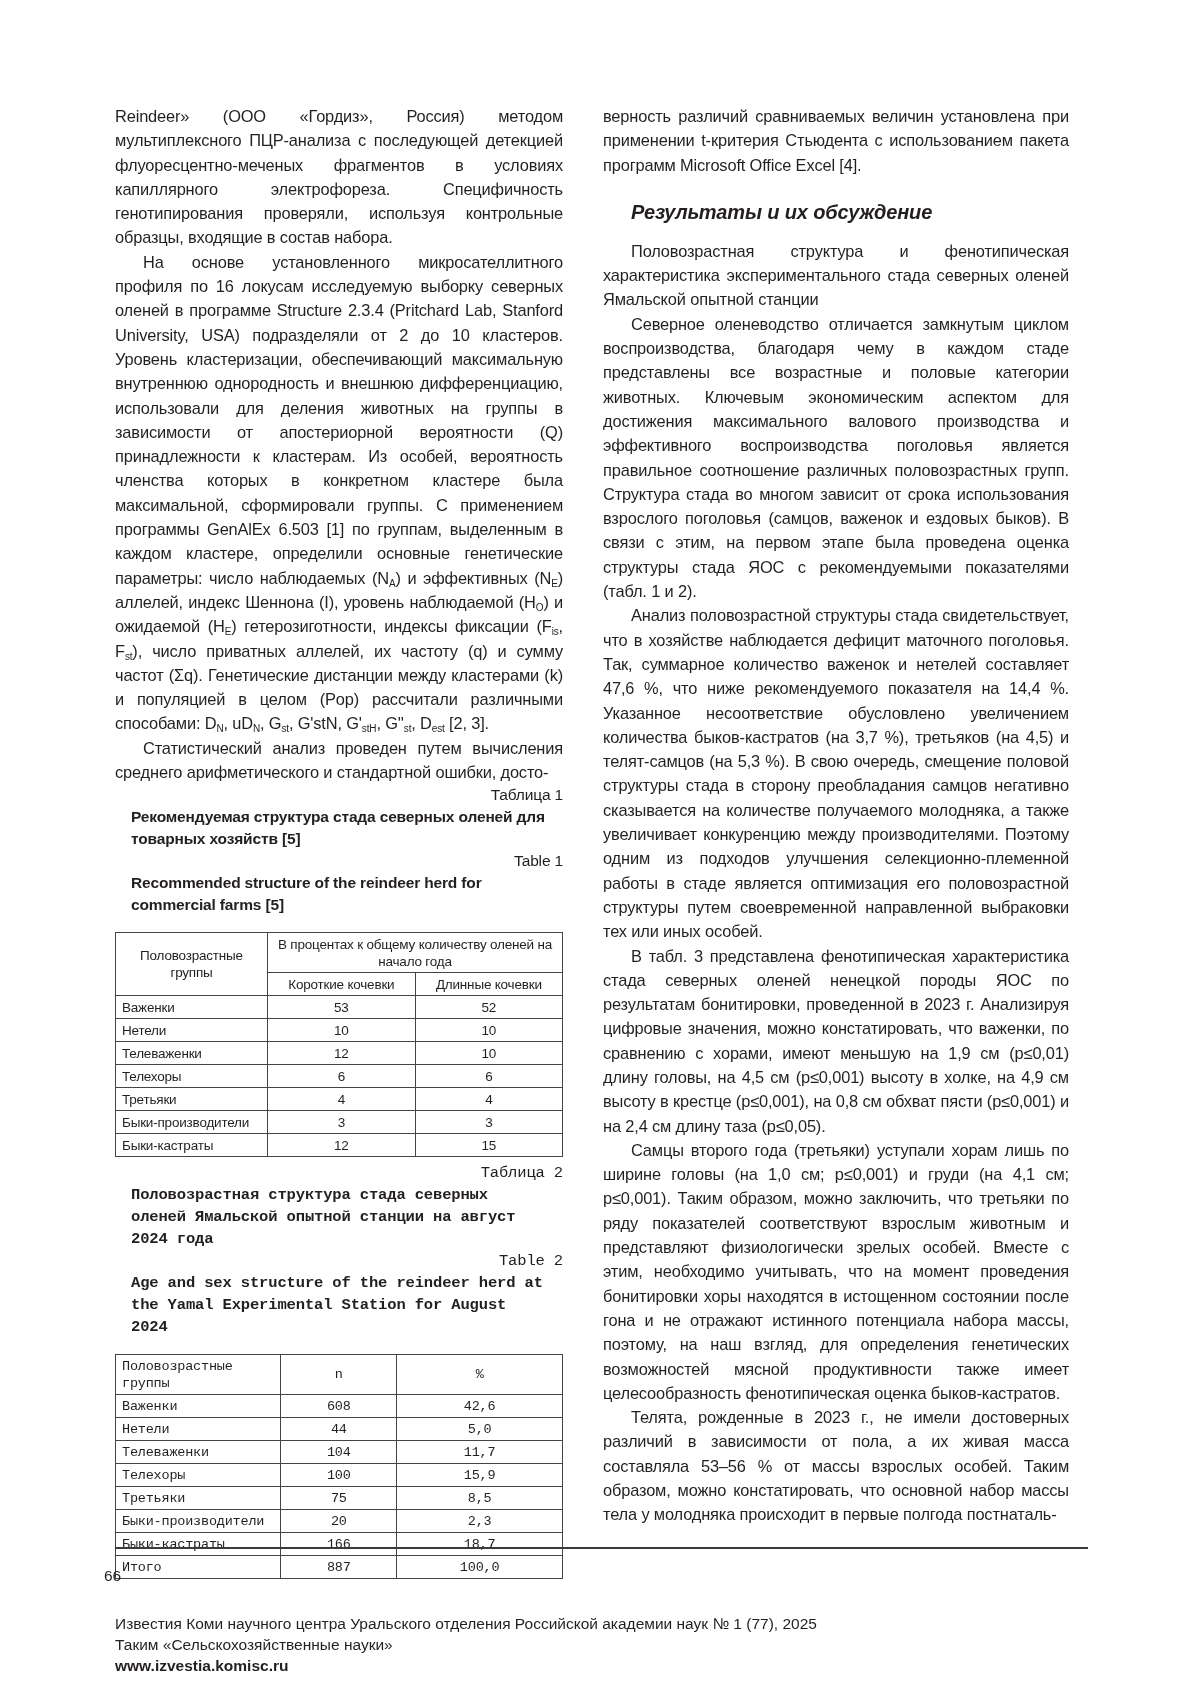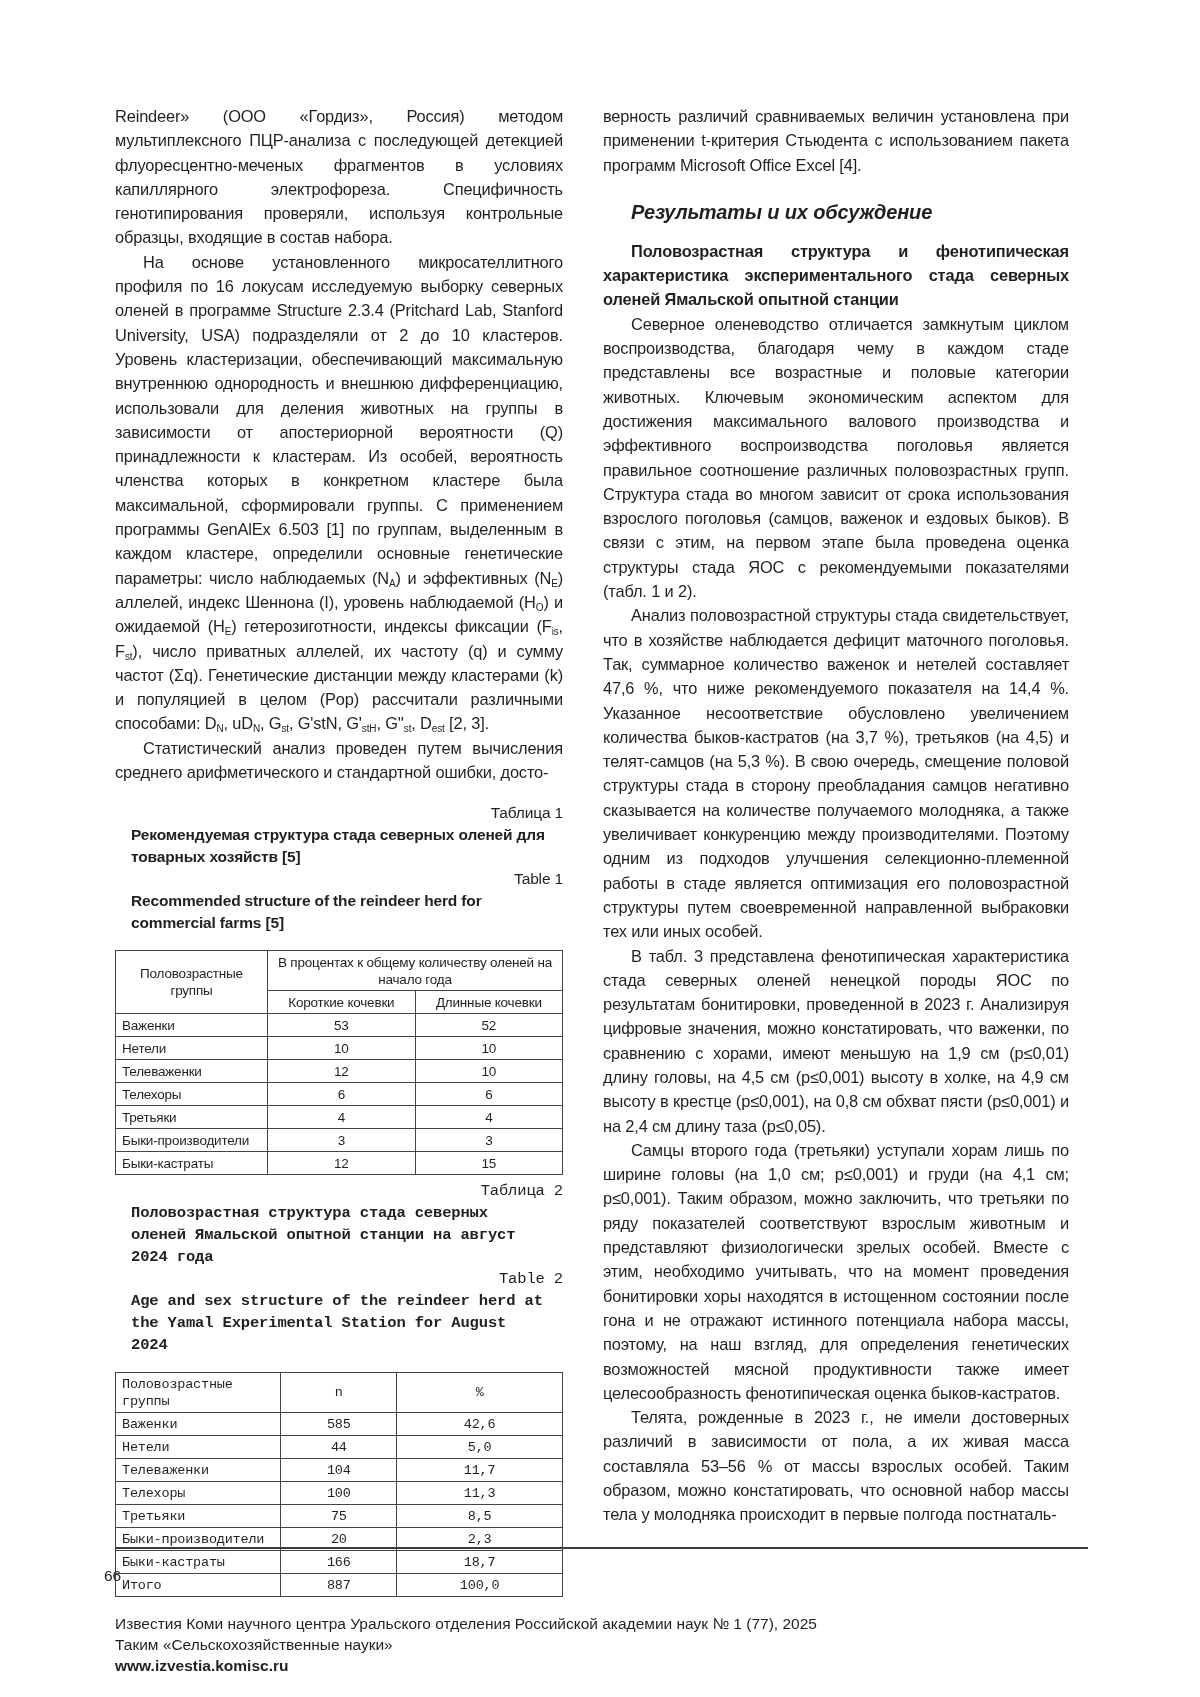--- a/index.html
+++ b/index.html
@@ -15,32 +15,32 @@
   }
   .col-left { left: 115px; }
   .col-right { left: 603px; width: 466px; }
   .col p { margin: 0; }
   .indent { text-indent: 28px; }
   sub { font-size: 10px; line-height: 0; vertical-align: -3px; }
   .section-heading {
     font-weight: bold; font-size: 20px; line-height: 26px;
     margin: 22px 0 14px 0; padding-left: 28px; text-align: left; font-style: italic;
   }
-  .subheading { font-weight: bold; text-indent: 28px; }
+  .subheading { font-weight: normal; text-indent: 28px; }
   .tab-label { text-align: right; font-size: 15.5px; line-height: 22px; }
   .tab-title { text-align: left; font-weight: bold; font-size: 15.5px; line-height: 22px; padding: 0 16px; }
   table.data {
     border-collapse: collapse; width: 100%; font-size: 13.5px; line-height: 17px;
     text-align: center; letter-spacing: -0.2px; padding-left: 12px;
   }
   table.data td, table.data th {
     border: 1.4px solid #444; padding: 2.5px 6px; font-weight: normal;
   }
   table.data td.first { text-align: left; }
-  .t1-wrap { margin-top: 18px; }
+  .t1-wrap { }
   .t2-wrap { margin-top: 5px; font-family: Liberation Mono, monospace; }
   .footer-rule {
     position: absolute; left: 115px; top: 1547px; width: 973px; height: 2px; background: #3a3a3a;
   }
   .page-number { position: absolute; left: 72px; top: 1567px; font-size: 15.5px; margin-left: 32px; }
   .footer { position: absolute; left: 115px; top: 1613px; font-size: 15.5px; line-height: 21px; }
   .footer .url { font-weight: bold; }
 </style>
 </head>
 <body>
@@ -115,37 +115,37 @@
       <thead>
         <tr>
           <th style="width:37%; text-align:left">Половозрастные группы</th>
           <th>n</th>
           <th>%</th>
         </tr>
       </thead>
       <tbody id="t2-body">
           <tr>
             <td class="first">Важенки</td>
-            <td>585</td>
+            <td>608</td>
             <td>42,6</td>
           </tr>
           <tr>
             <td class="first">Нетели</td>
             <td>44</td>
             <td>5,0</td>
           </tr>
           <tr>
             <td class="first">Телеваженки</td>
             <td>104</td>
             <td>11,7</td>
           </tr>
           <tr>
             <td class="first">Телехоры</td>
             <td>100</td>
-            <td>11,3</td>
+            <td>15,9</td>
           </tr>
           <tr>
             <td class="first">Третьяки</td>
             <td>75</td>
             <td>8,5</td>
           </tr>
           <tr>
             <td class="first">Быки-производители</td>
             <td>20</td>
             <td>2,3</td>

